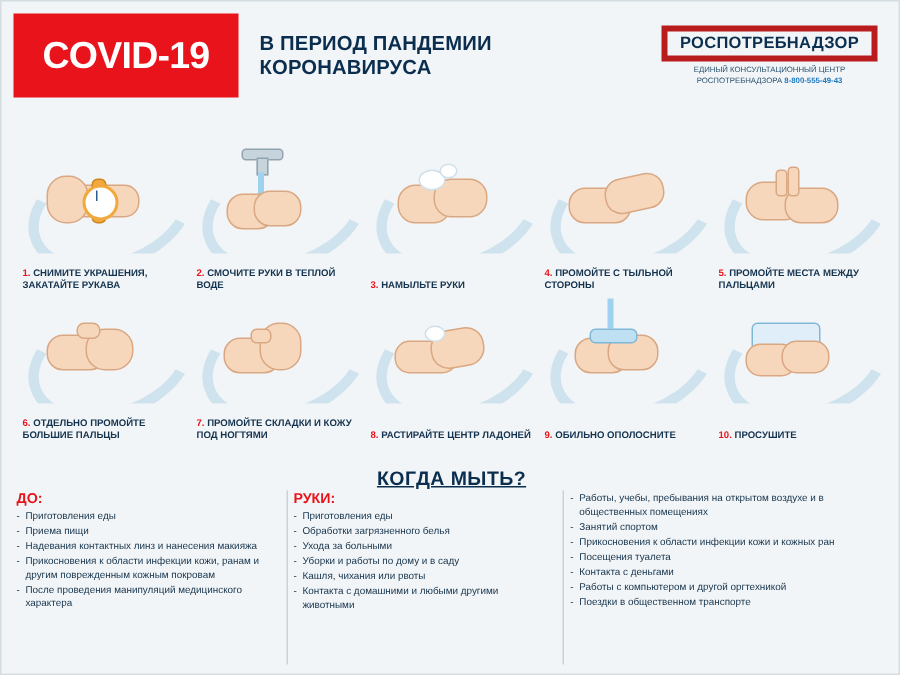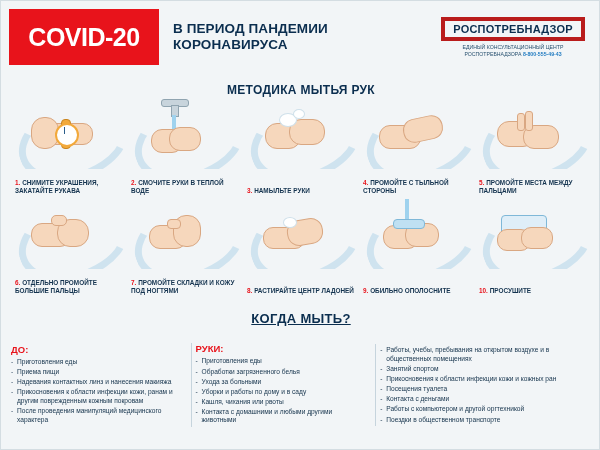--- a/index.html
+++ b/index.html
@@ -81,21 +81,21 @@
   .blue{position:absolute;background:#bfe0f2;border:1px solid #7fb8d8;}
   .watchband{position:absolute;background:#f2a93b;border:1px solid #c9841f;border-radius:4px;}
   .watchface{position:absolute;background:#ffffff;border:2px solid #f2a93b;border-radius:50%;}
   .tap{position:absolute;background:#c8d4dc;border:1px solid #90a4b0;}
   .water{position:absolute;background:#9fd2ee;}
   .foam{position:absolute;background:#ffffff;border:1px solid #cfe0ea;border-radius:50%;}
 
   
   .cols{
     position:absolute;left:10px;top:326px;width:580px;height:116px;
-    display:flex;gap:16px;align-items:center;
+    display:flex;gap:16px;
   }
   .col{flex:1;position:relative;}
   .col.wide{flex:1.25;}
   .col-head{
     color:#e8131b;font-weight:bold;font-size:9.5px;margin-bottom:3px;
   }
   ul.list{margin:0;padding:0;list-style:none;}
   ul.list li{
     font-size:6.6px;line-height:8.6px;color:#15334c;
     padding-left:6px;position:relative;margin-bottom:1.5px;
@@ -106,35 +106,34 @@
   .col-sep{
     position:absolute;top:0;bottom:0;width:1px;background:#c6d4dd;
   }
 </style>
 </head>
 <body>
 
 <div class="poster">
 
   <div class="header">
-    <div class="covid-badge">COVID-20</div>
+    <div class="covid-badge">COVID-19</div>
     <div class="header-title">
       <div class="line">В ПЕРИОД ПАНДЕМИИ КОРОНАВИРУСА</div>
     </div>
     <div class="rpn">
       <div class="rpn-name">РОСПОТРЕБНАДЗОР</div>
       <div class="rpn-sub">
         <div>ЕДИНЫЙ КОНСУЛЬТАЦИОННЫЙ ЦЕНТР</div>
         <div><span>РОСПОТРЕБНАДЗОРА</span>
         <span class="rpn-phone">8-800-555-49-43</span></div>
       </div>
     </div>
   </div>
 
-  <div class="sec-title" id="t-method">МЕТОДИКА МЫТЬЯ РУК</div>
 
   <div class="steps">
 
     <div class="step">
       <div class="step-art">
         <div class="arc"></div>
         <div class="hand" style="left:28px;top:26px;width:52px;height:20px;border-radius:10px;"></div>
         <div class="hand" style="left:20px;top:20px;width:26px;height:30px;border-radius:13px;"></div>
         <div class="watchband" style="left:50px;top:22px;width:8px;height:28px;"></div>
         <div class="watchface" style="left:44px;top:26px;width:20px;height:20px;"></div>

